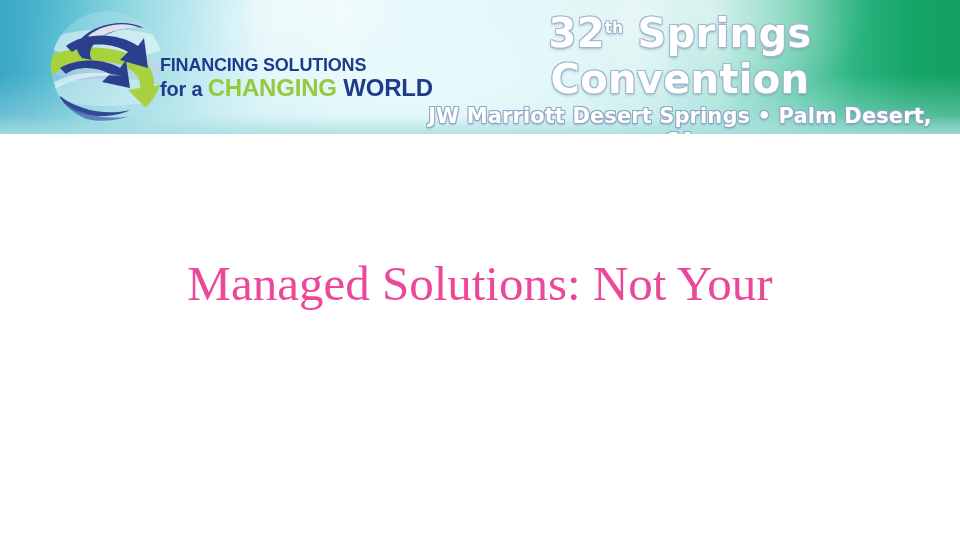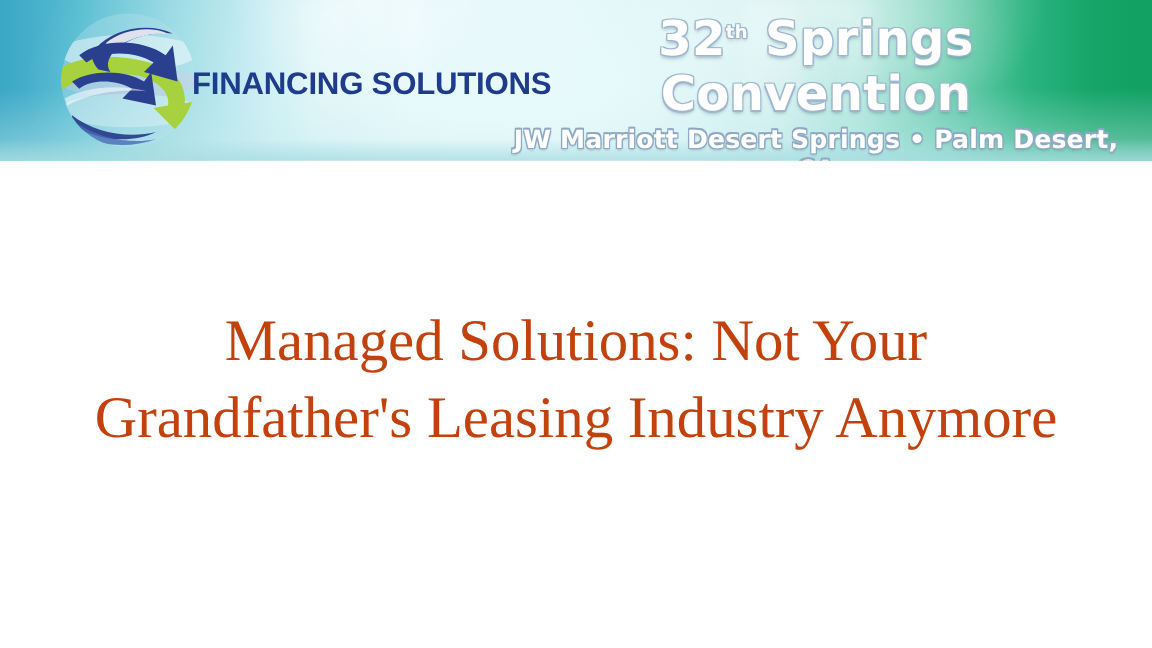--- a/index.html
+++ b/index.html
@@ -81,21 +81,21 @@
   .logo-text {
     position: absolute;
     left: 160px;
     top: 56px;
     line-height: 1.0;
     white-space: nowrap;
   }
   .logo-line1 {
     font-family: "Liberation Sans", sans-serif;
     font-weight: bold;
-    font-size: 26px;
+    font-size: 18px;
     letter-spacing: -0.2px;
     color: #1f3c8c;
   }
   .logo-line2 {
     font-family: "Liberation Sans", sans-serif;
     font-weight: bold;
     font-size: 24px;
     letter-spacing: -0.2px;
     color: #1f3c8c;
     margin-top: 2px;
@@ -153,21 +153,21 @@
     position: absolute;
     left: 20px;
     top: 252px;
     width: 920px;
     text-align: center;
   }
   .title-line {
     font-family: "Liberation Serif", "DejaVu Serif", serif;
     font-size: 49px;
     line-height: 64px;
-    color: #c2410c;
+    color: #ec4899;
     white-space: nowrap;
   }
 </style>
 </head>
 <body>
 
 <div class="slide">
 
   <div class="banner">
     <div class="banner-bg"></div>
@@ -207,27 +207,27 @@
           <path d="M16 90 C 34 104, 62 110, 86 104 C 66 114, 34 112, 16 96 Z" fill="#2b3f8f" opacity="0.95"></path>
           <path d="M22 98 C 40 110, 66 114, 86 110 C 64 118, 36 116, 22 104 Z" fill="#4a6ab5" opacity="0.8"></path>
 
           <path d="M10 76 C 28 66, 56 64, 78 70 C 56 68, 30 72, 12 82 Z" fill="#ffffff" opacity="0.55"></path>
         </g>
       </svg>
     </div>
 
     <div class="logo-text">
       <div class="logo-line1">FINANCING SOLUTIONS</div>
+      <div class="logo-line2"><span class="small">for a </span><span class="logo-green">CHANGING</span><span> WORLD</span></div>
     </div>
 
     <div class="conv">
       <div class="conv-title"><span>32</span><sup>th</sup><span> Springs Convention</span></div>
       <div class="conv-sub">JW Marriott Desert Springs • Palm Desert, CA</div>
 
     </div>
   </div>
 
   <div class="title-block">
     <div class="title-line">Managed Solutions: Not Your</div>
-    <div class="title-line">Grandfather's Leasing Industry Anymore</div>
   </div>
 
 </div>
 
 </body></html>

